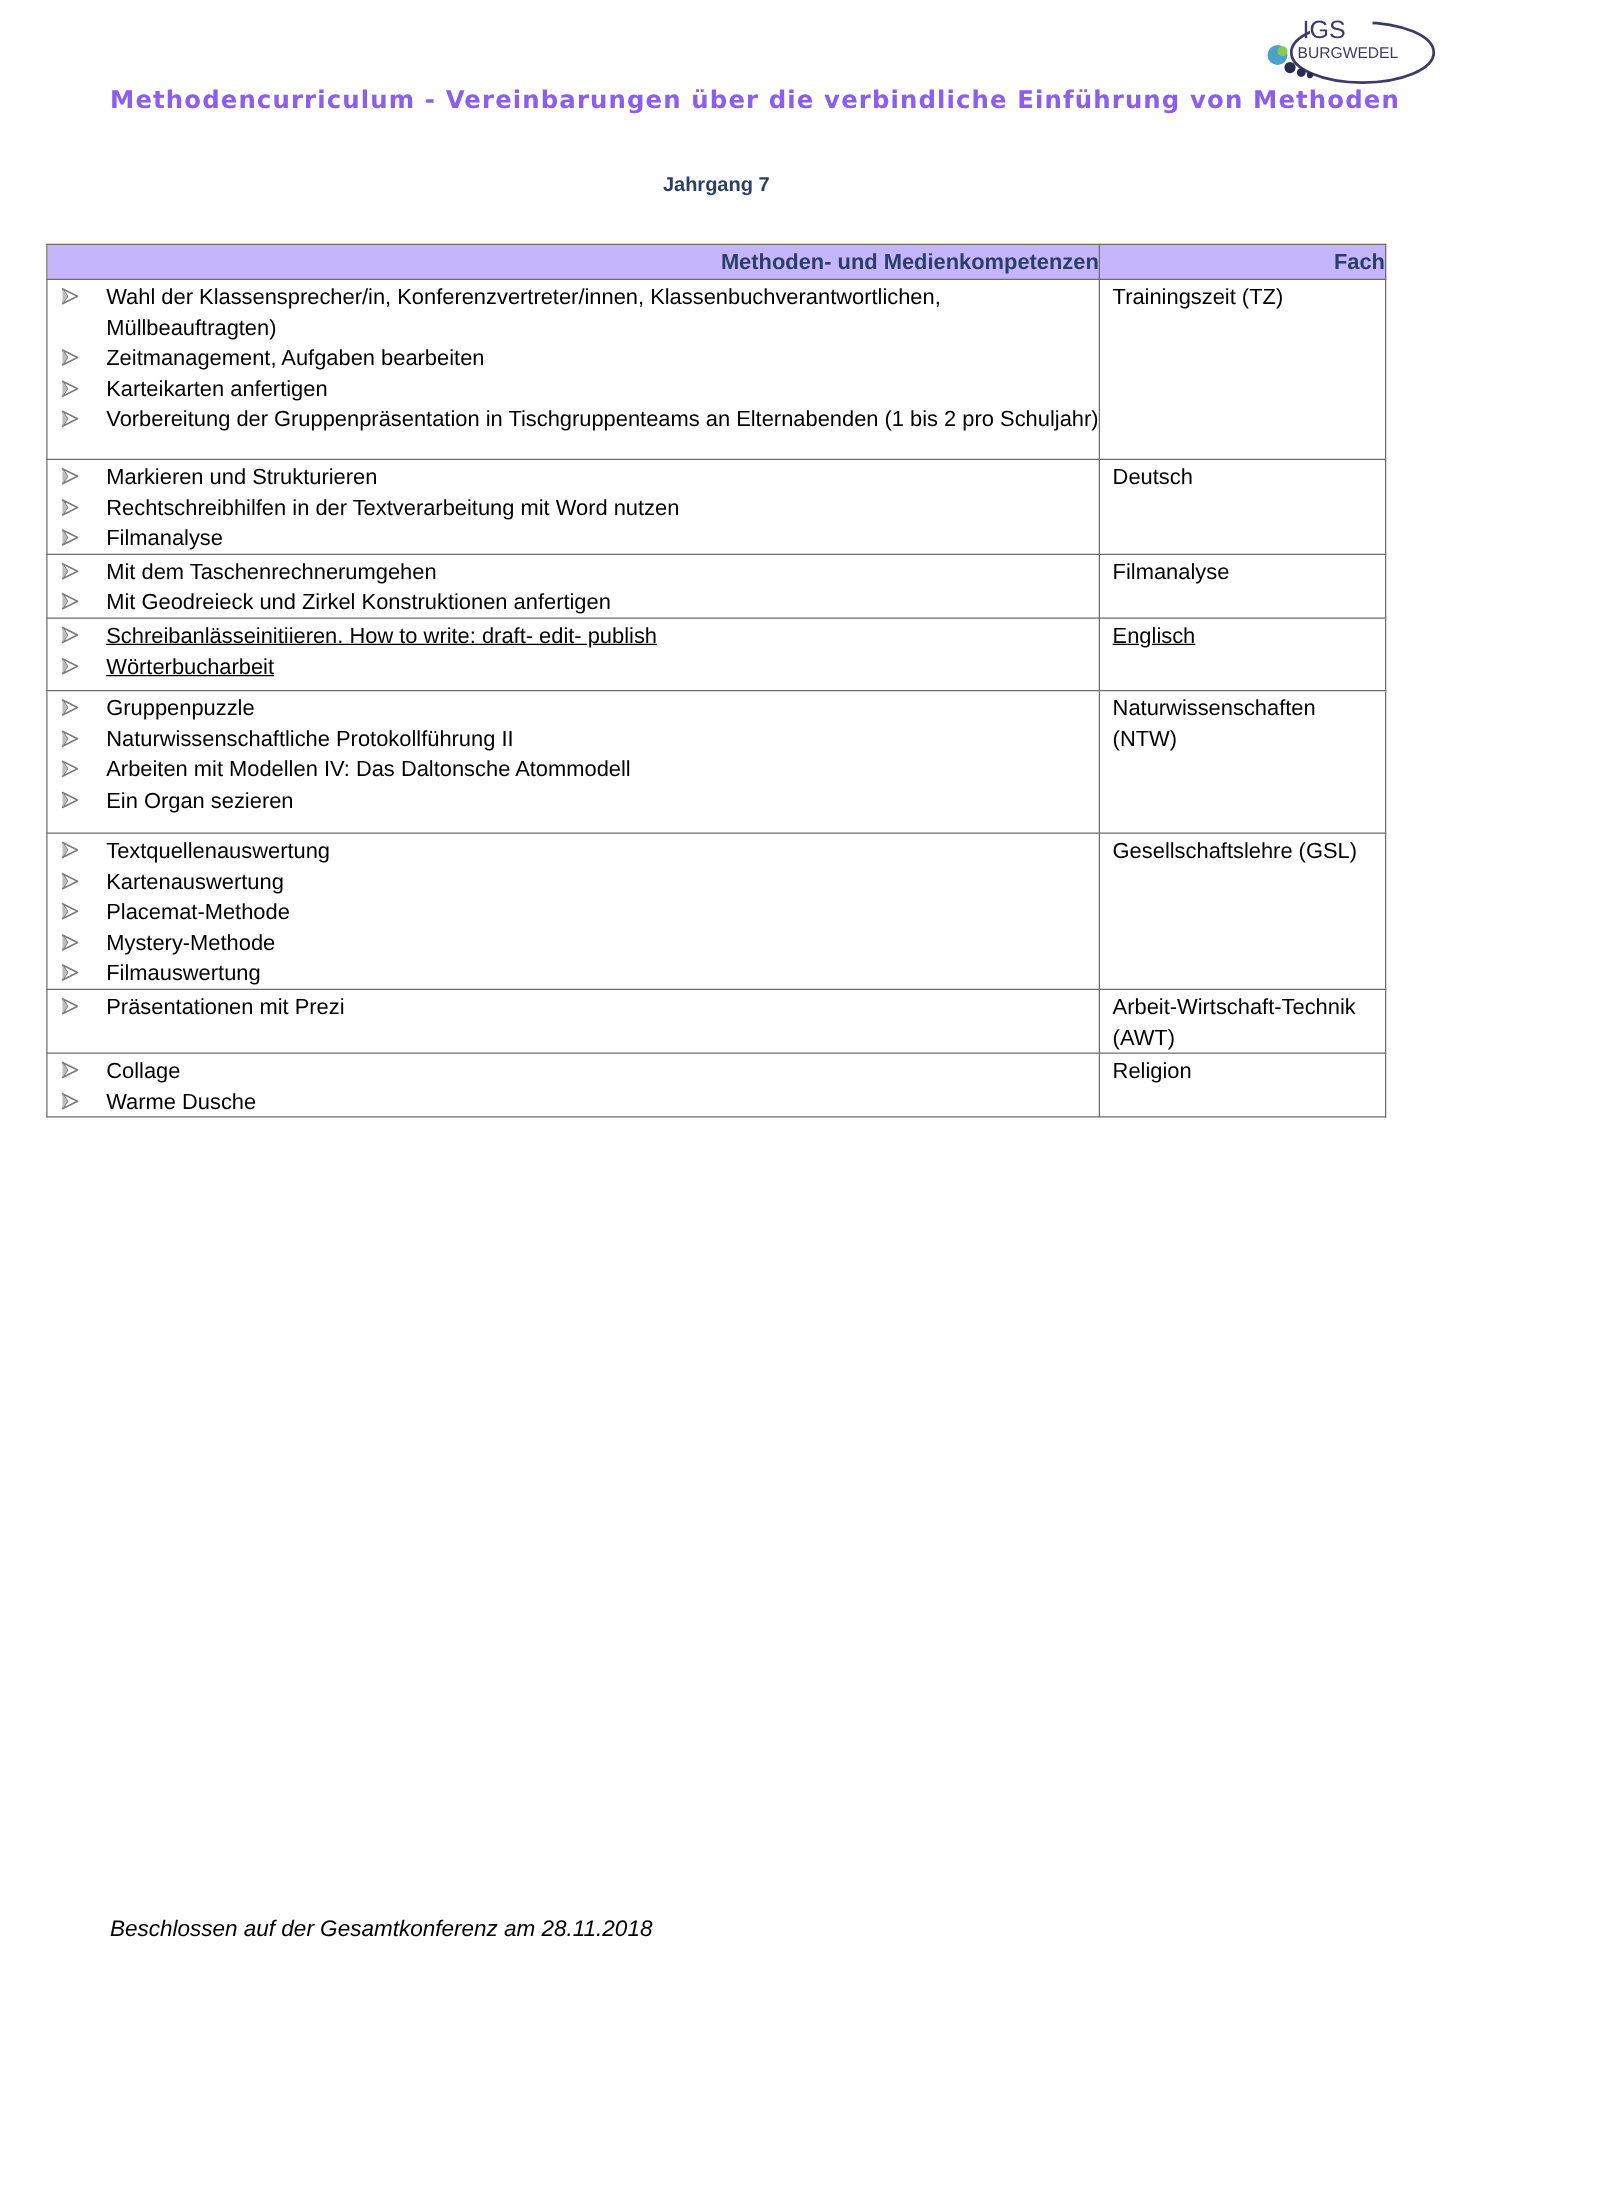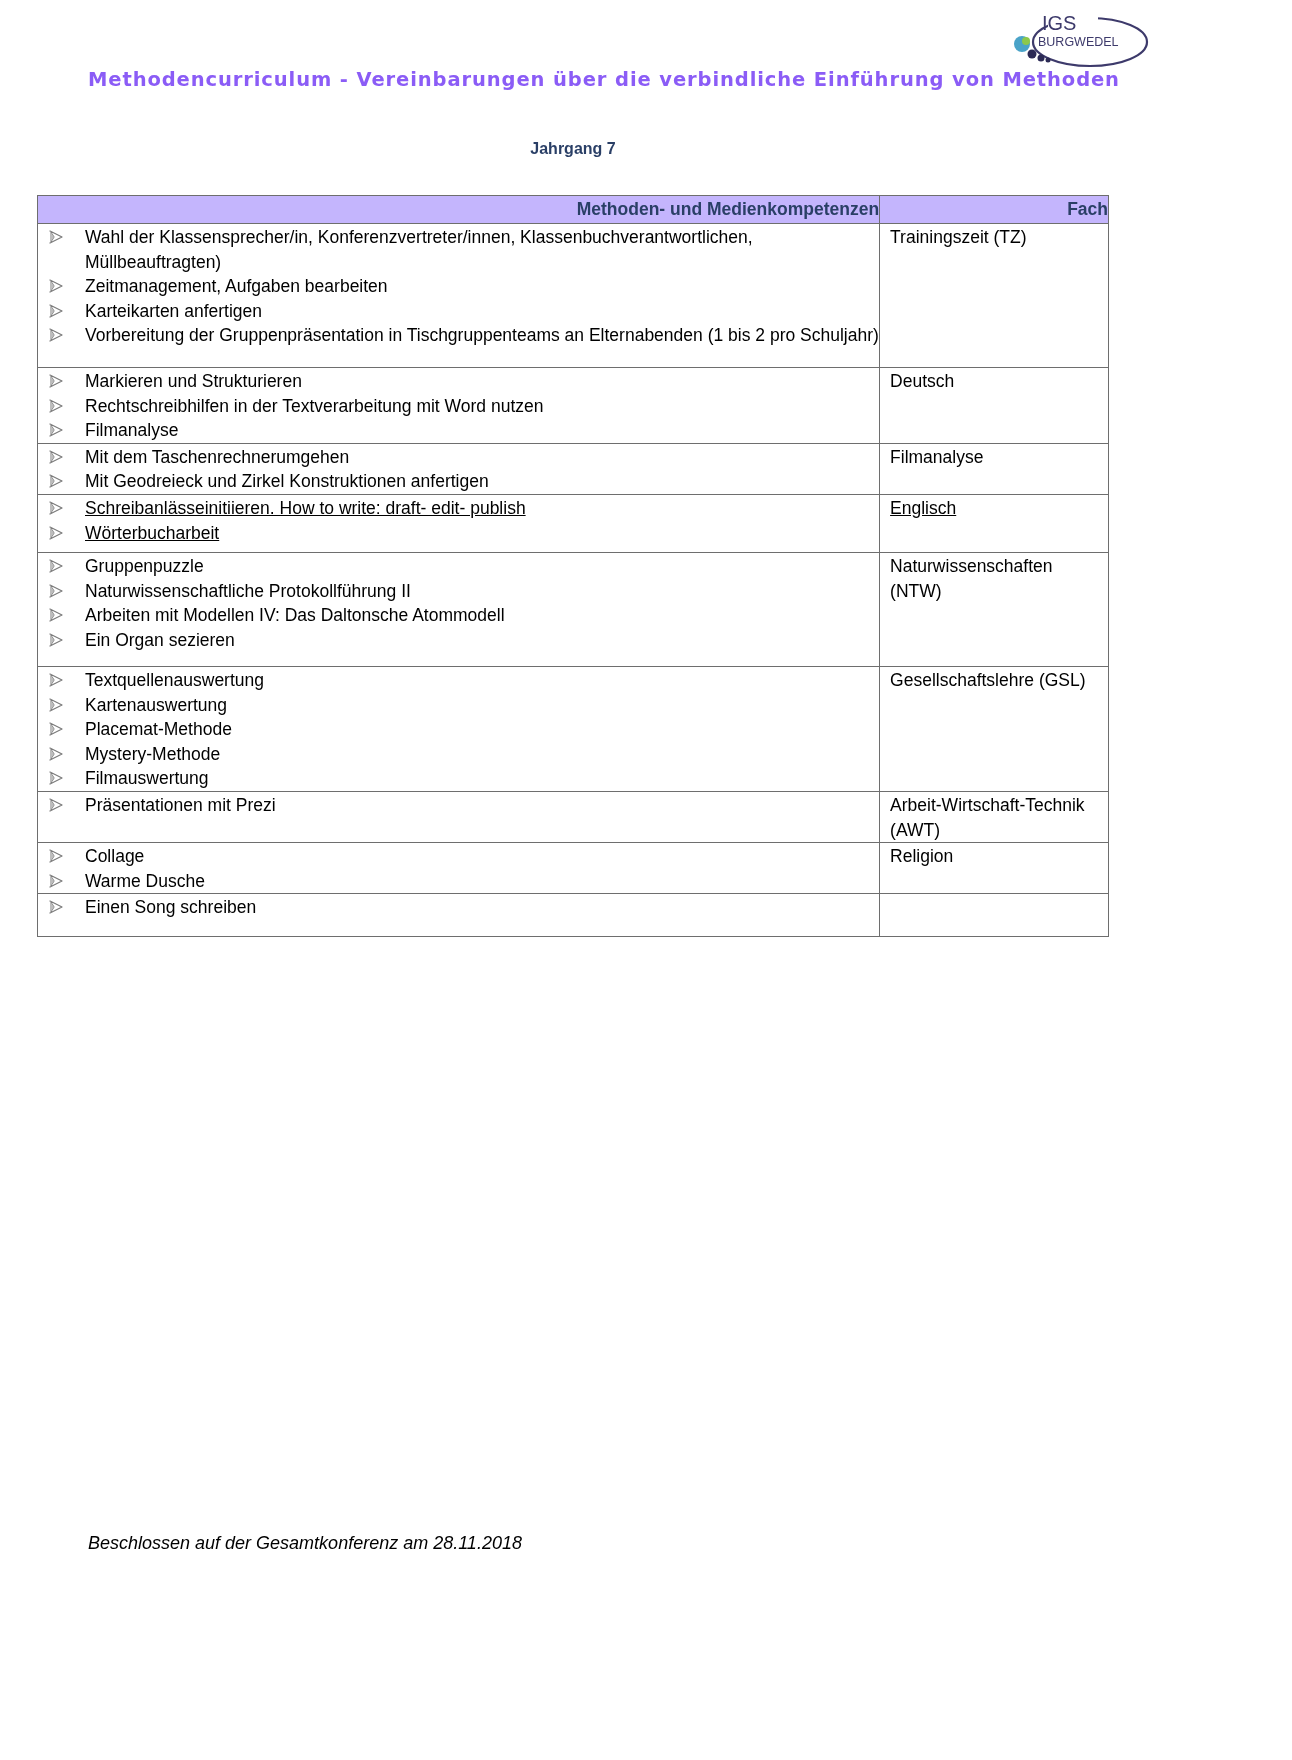--- a/index.html
+++ b/index.html
@@ -214,29 +214,16 @@
             <li><span class="arrow"><svg width="16" height="24" viewBox="0 0 16 24">
                   <path d="M2 6 L14 12 L2 18 L6 12 Z" fill="#fff" stroke="#7a7a7a" stroke-width="1.2" stroke-linejoin="round"></path>
                   <path d="M2 6 L6 12 L2 18" fill="#bdbdbd"></path>
                 </svg></span><span>Warme Dusche</span></li>
           </ul>
         </td>
         <td>
           <span class="subject">Religion</span>
         </td>
       </tr>
-      <tr style="height: 43px;">
-        <td>
-          <ul class="items">
-            <li><span class="arrow"><svg width="16" height="24" viewBox="0 0 16 24">
-                  <path d="M2 6 L14 12 L2 18 L6 12 Z" fill="#fff" stroke="#7a7a7a" stroke-width="1.2" stroke-linejoin="round"></path>
-                  <path d="M2 6 L6 12 L2 18" fill="#bdbdbd"></path>
-                </svg></span><span>Einen Song schreiben</span></li>
-          </ul>
-        </td>
-        <td>
-          <span class="subject"></span>
-        </td>
-      </tr>
     </tbody>
 </table>
 
 <div class="footer">Beschlossen auf der Gesamtkonferenz am 28.11.2018</div>
 
 </body></html>

